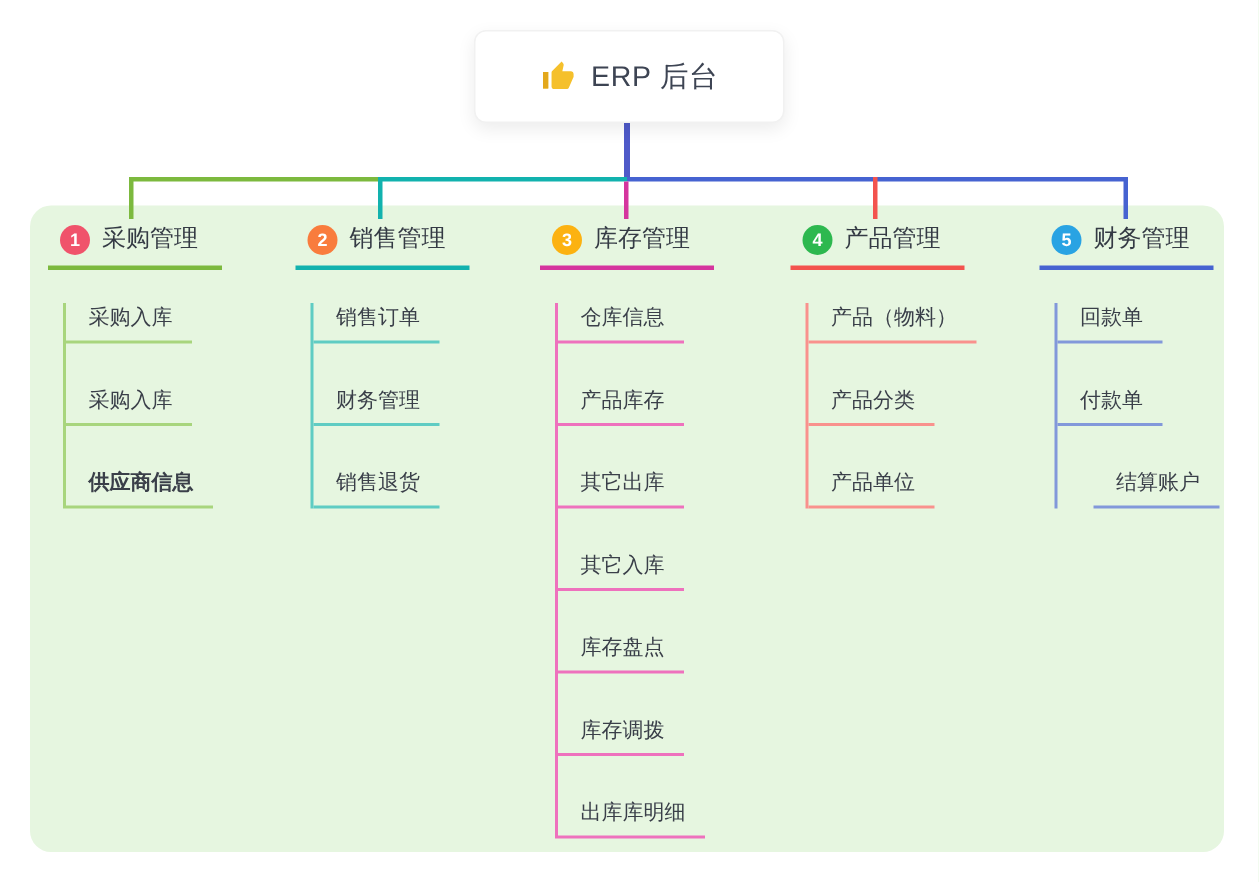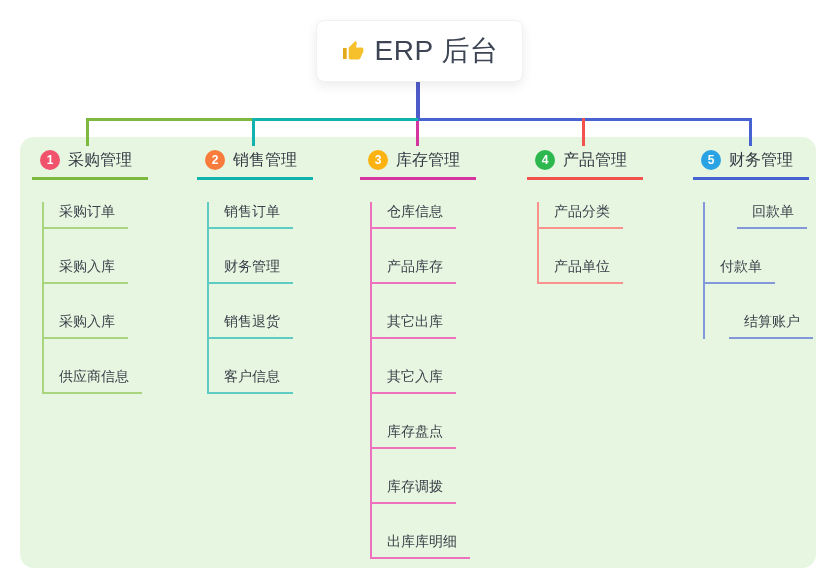--- a/index.html
+++ b/index.html
@@ -17,21 +17,21 @@
   }
 
   
   .root-node{
     position:absolute;left:316px;top:20px;width:207px;height:62px;
     background:#ffffff;border:1px solid #f1f1f1;border-radius:8px;
     box-shadow:0 4px 12px rgba(0,0,0,.08);
     display:flex;align-items:center;justify-content:center;gap:10px;
     box-sizing:border-box;z-index:3;
   }
-  .root-node .title{font-size:28px;color:#3d4453;font-weight:500;letter-spacing:.5px;}
+  .root-node .title{font-size:19px;color:#3d4453;font-weight:500;letter-spacing:.5px;}
   .root-node svg{display:block;}
 
   
   .seg{position:absolute;z-index:2;}
   .root-drop   {left:416px;top:82px; width:4px;  height:38px;background:#4f5ac9;}
   .h-green     {left:86px; top:118px;width:168px;height:3px; background:#7cb93e;}
   .h-teal      {left:252px;top:118px;width:166px;height:3px; background:#12b2ae;}
   .h-blue      {left:418px;top:118px;width:334px;height:3px; background:#4663d1;}
   .drop-green  {left:86px; top:118px;width:3px;  height:28px;background:#7cb93e;}
   .drop-teal   {left:252px;top:118px;width:3px;  height:28px;background:#12b2ae;}
@@ -89,36 +89,34 @@
     <span class="title">ERP 后台</span>
   </div>
 
   <div id="branches">
       <div class="branch" style="left: 32px;">
         <div class="branch-head" style="border-bottom-color: rgb(124, 185, 62);">
           <span class="badge" style="background: rgb(240, 83, 107);">1</span>
           <span>采购管理</span>
         </div>
         <ul class="children" style="border-left-color: rgb(168, 213, 125);">
-          <li style="border-bottom-color: rgb(168, 213, 125);">采购订单</li>
           <li style="border-bottom-color: rgb(168, 213, 125);">采购入库</li>
           <li style="border-bottom-color: rgb(168, 213, 125);">采购入库</li>
-          <li style="border-bottom-color: rgb(168, 213, 125);">供应商信息</li>
+          <li style="border-bottom-color: rgb(168, 213, 125); font-weight: bold;">供应商信息</li>
         </ul>
       </div>
       <div class="branch" style="left: 197px;">
         <div class="branch-head" style="border-bottom-color: rgb(18, 178, 174);">
           <span class="badge" style="background: rgb(249, 124, 61);">2</span>
           <span>销售管理</span>
         </div>
         <ul class="children" style="border-left-color: rgb(95, 204, 195);">
           <li style="border-bottom-color: rgb(95, 204, 195);">销售订单</li>
           <li style="border-bottom-color: rgb(95, 204, 195);">财务管理</li>
           <li style="border-bottom-color: rgb(95, 204, 195);">销售退货</li>
-          <li style="border-bottom-color: rgb(95, 204, 195);">客户信息</li>
         </ul>
       </div>
       <div class="branch" style="left: 360px;">
         <div class="branch-head" style="border-bottom-color: rgb(213, 53, 158);">
           <span class="badge" style="background: rgb(252, 178, 17);">3</span>
           <span>库存管理</span>
         </div>
         <ul class="children" style="border-left-color: rgb(238, 113, 189);">
           <li style="border-bottom-color: rgb(238, 113, 189);">仓库信息</li>
           <li style="border-bottom-color: rgb(238, 113, 189);">产品库存</li>
@@ -128,30 +126,31 @@
           <li style="border-bottom-color: rgb(238, 113, 189);">库存调拨</li>
           <li style="border-bottom-color: rgb(238, 113, 189);">出库库明细</li>
         </ul>
       </div>
       <div class="branch" style="left: 527px;">
         <div class="branch-head" style="border-bottom-color: rgb(243, 83, 78);">
           <span class="badge" style="background: rgb(45, 184, 79);">4</span>
           <span>产品管理</span>
         </div>
         <ul class="children" style="border-left-color: rgb(249, 145, 141);">
+          <li style="border-bottom-color: rgb(249, 145, 141);">产品（物料）</li>
           <li style="border-bottom-color: rgb(249, 145, 141);">产品分类</li>
           <li style="border-bottom-color: rgb(249, 145, 141);">产品单位</li>
         </ul>
       </div>
       <div class="branch" style="left: 693px;">
         <div class="branch-head" style="border-bottom-color: rgb(70, 99, 209);">
           <span class="badge" style="background: rgb(41, 163, 227);">5</span>
           <span>财务管理</span>
         </div>
         <ul class="children" style="border-left-color: rgb(130, 152, 218);">
-          <li style="border-bottom-color: rgb(130, 152, 218); margin-left: 32px;">回款单</li>
+          <li style="border-bottom-color: rgb(130, 152, 218);">回款单</li>
           <li style="border-bottom-color: rgb(130, 152, 218);">付款单</li>
           <li style="border-bottom-color: rgb(130, 152, 218); margin-left: 24px;">结算账户</li>
         </ul>
       </div>
     </div>
 
 </div>
 
 </body></html>

